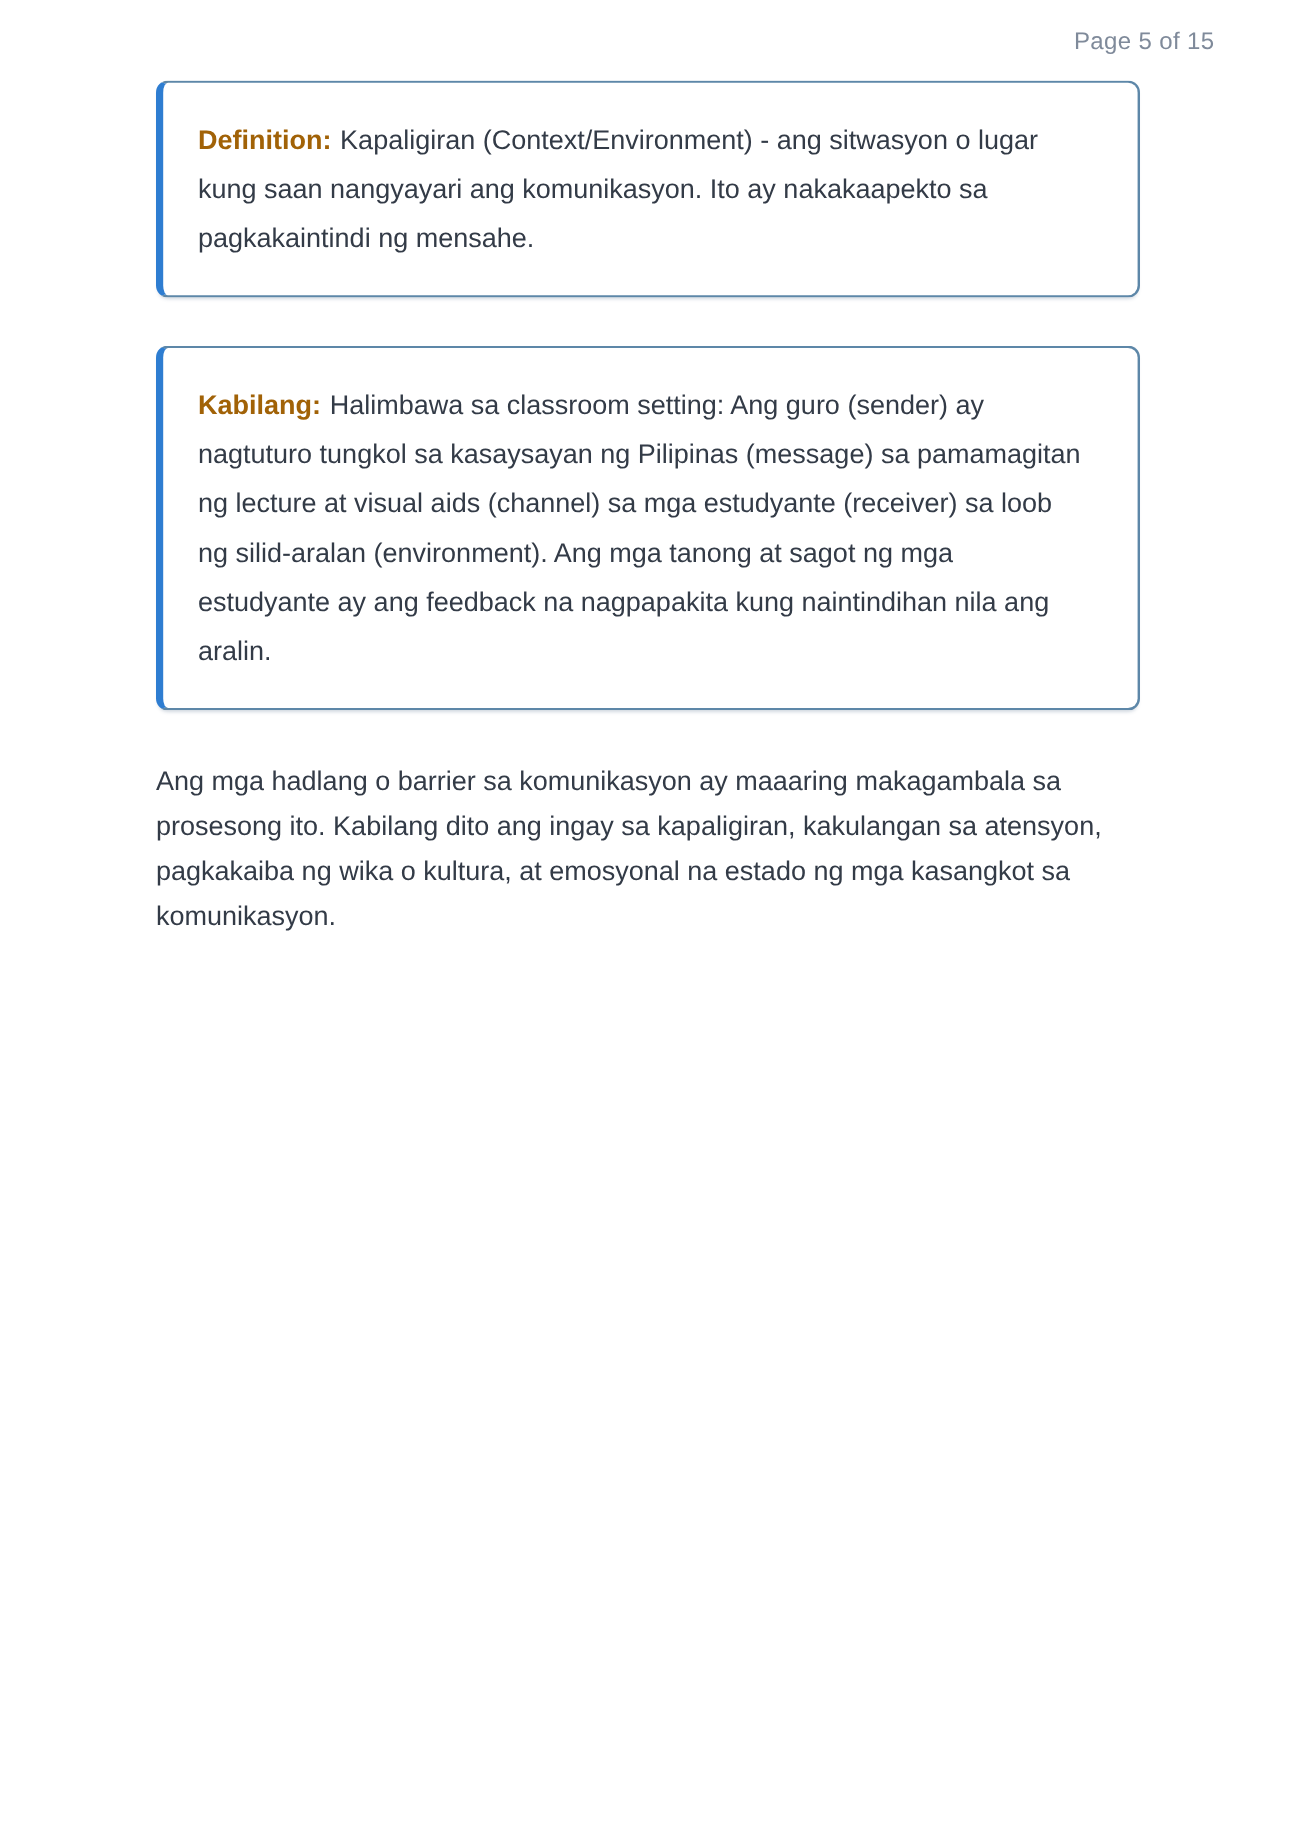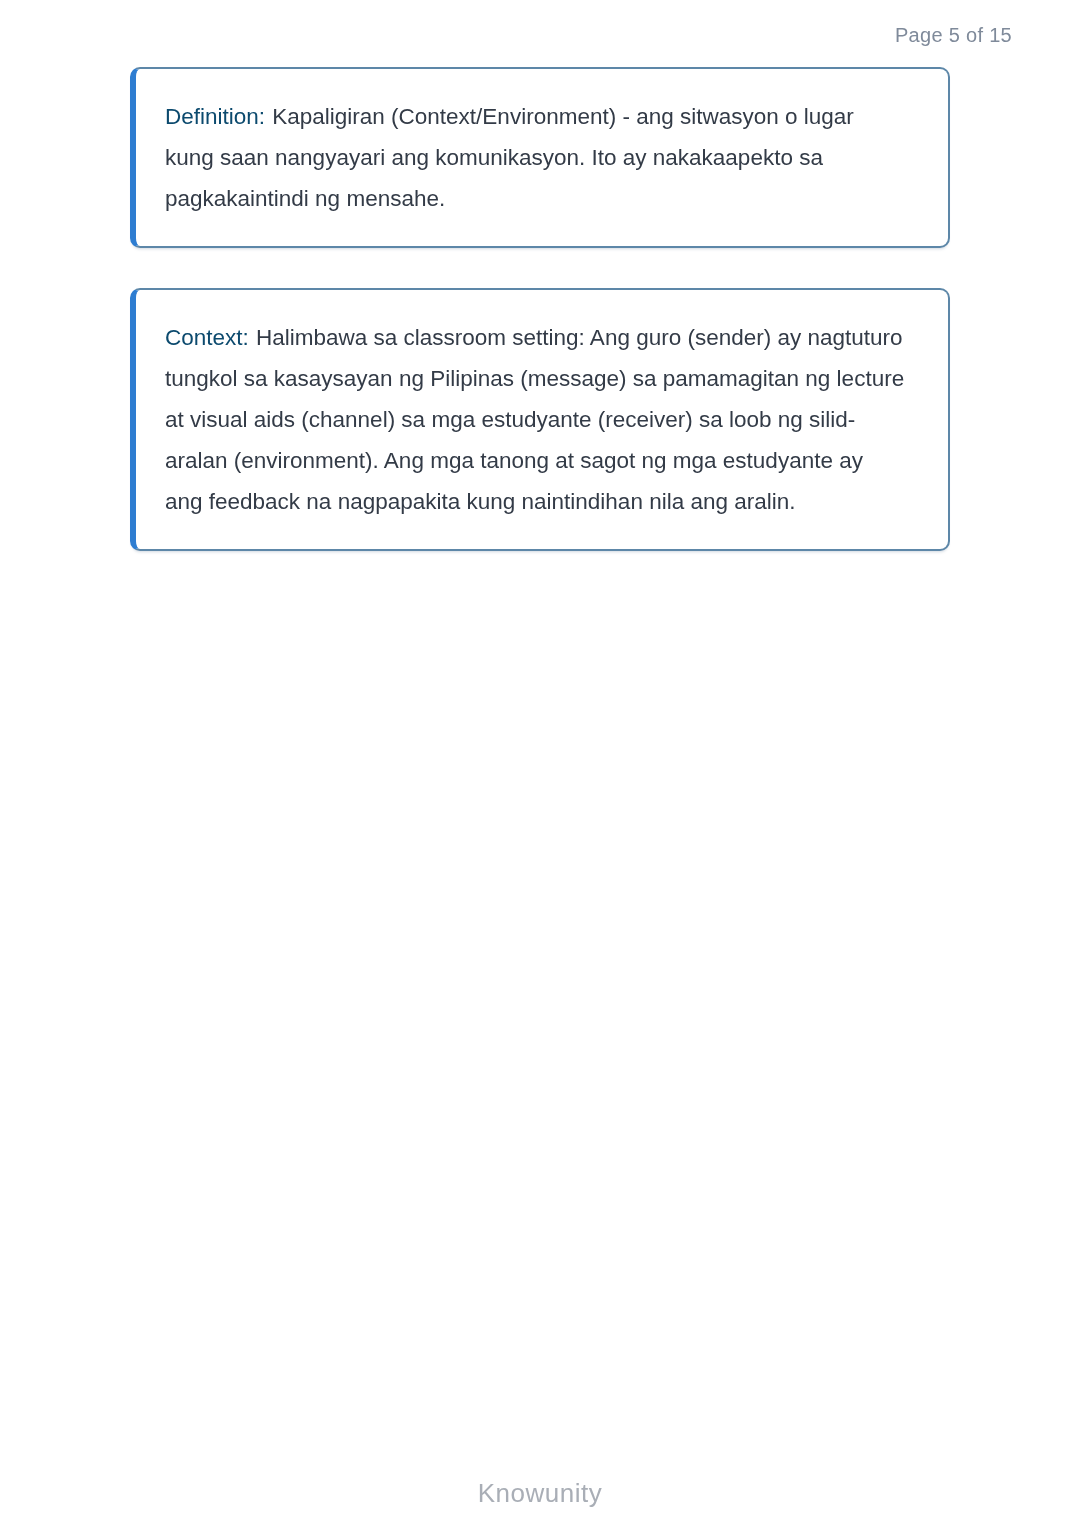--- a/index.html
+++ b/index.html
@@ -49,22 +49,22 @@
 
   .callout + .callout { margin-top: 40px; }
 
   .callout-text {
     font-size: 22.5px;
     line-height: 41px;
     color: #333b47;
   }
 
   .callout-label {
-    font-weight: 400;
-    color: #0c4a6e;
+    font-weight: 700;
+    color: #a16207;
     margin-right: 0.32em;
   }
 
   .body-paragraph {
     margin-top: 40px;
     width: 832px;
     font-size: 22.5px;
     line-height: 37.5px;
     color: #333b47;
   }
@@ -90,22 +90,22 @@
   <div class="content">
 
     <div class="callout">
       <p class="callout-text">
         <span class="callout-label">Definition:</span><span>Kapaligiran (Context/Environment) - ang sitwasyon o lugar kung saan nangyayari ang komunikasyon. Ito ay nakakaapekto sa pagkakaintindi ng mensahe.</span>
       </p>
     </div>
 
     <div class="callout">
       <p class="callout-text">
-        <span class="callout-label">Context:</span><span>Halimbawa sa classroom setting: Ang guro (sender) ay nagtuturo tungkol sa kasaysayan ng Pilipinas (message) sa pamamagitan ng lecture at visual aids (channel) sa mga estudyante (receiver) sa loob ng silid-aralan (environment). Ang mga tanong at sagot ng mga estudyante ay ang feedback na nagpapakita kung naintindihan nila ang aralin.</span>
+        <span class="callout-label">Kabilang:</span><span>Halimbawa sa classroom setting: Ang guro (sender) ay nagtuturo tungkol sa kasaysayan ng Pilipinas (message) sa pamamagitan ng lecture at visual aids (channel) sa mga estudyante (receiver) sa loob ng silid-aralan (environment). Ang mga tanong at sagot ng mga estudyante ay ang feedback na nagpapakita kung naintindihan nila ang aralin.</span>
       </p>
     </div>
 
+    <p class="body-paragraph">Ang mga hadlang o barrier sa komunikasyon ay maaaring makagambala sa prosesong ito. Kabilang dito ang ingay sa kapaligiran, kakulangan sa atensyon, pagkakaiba ng wika o kultura, at emosyonal na estado ng mga kasangkot sa komunikasyon.</p>
 
   </div>
 
-  <div class="page-footer">Knowunity</div>
 
 </div>
 
 </body></html>

